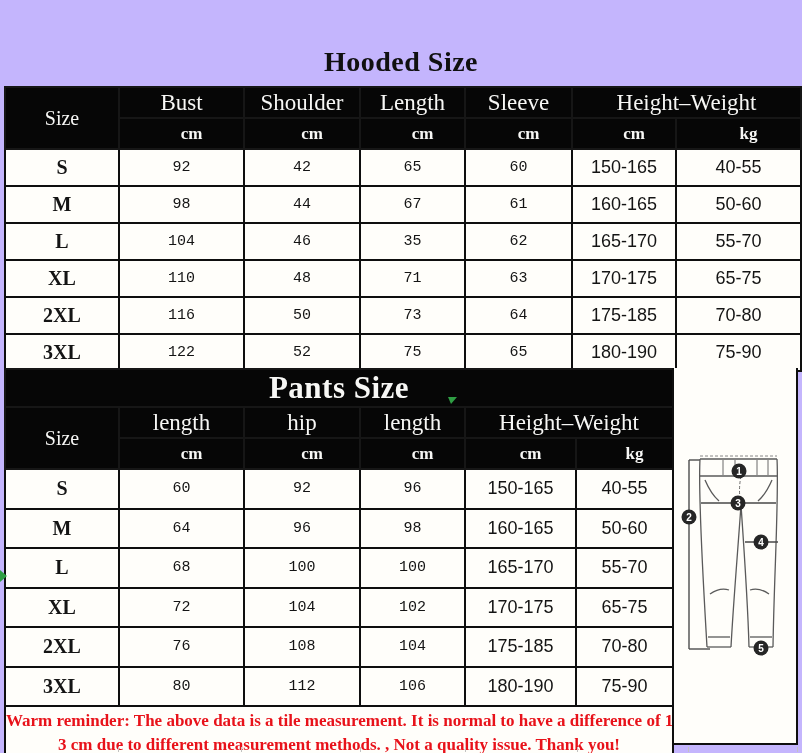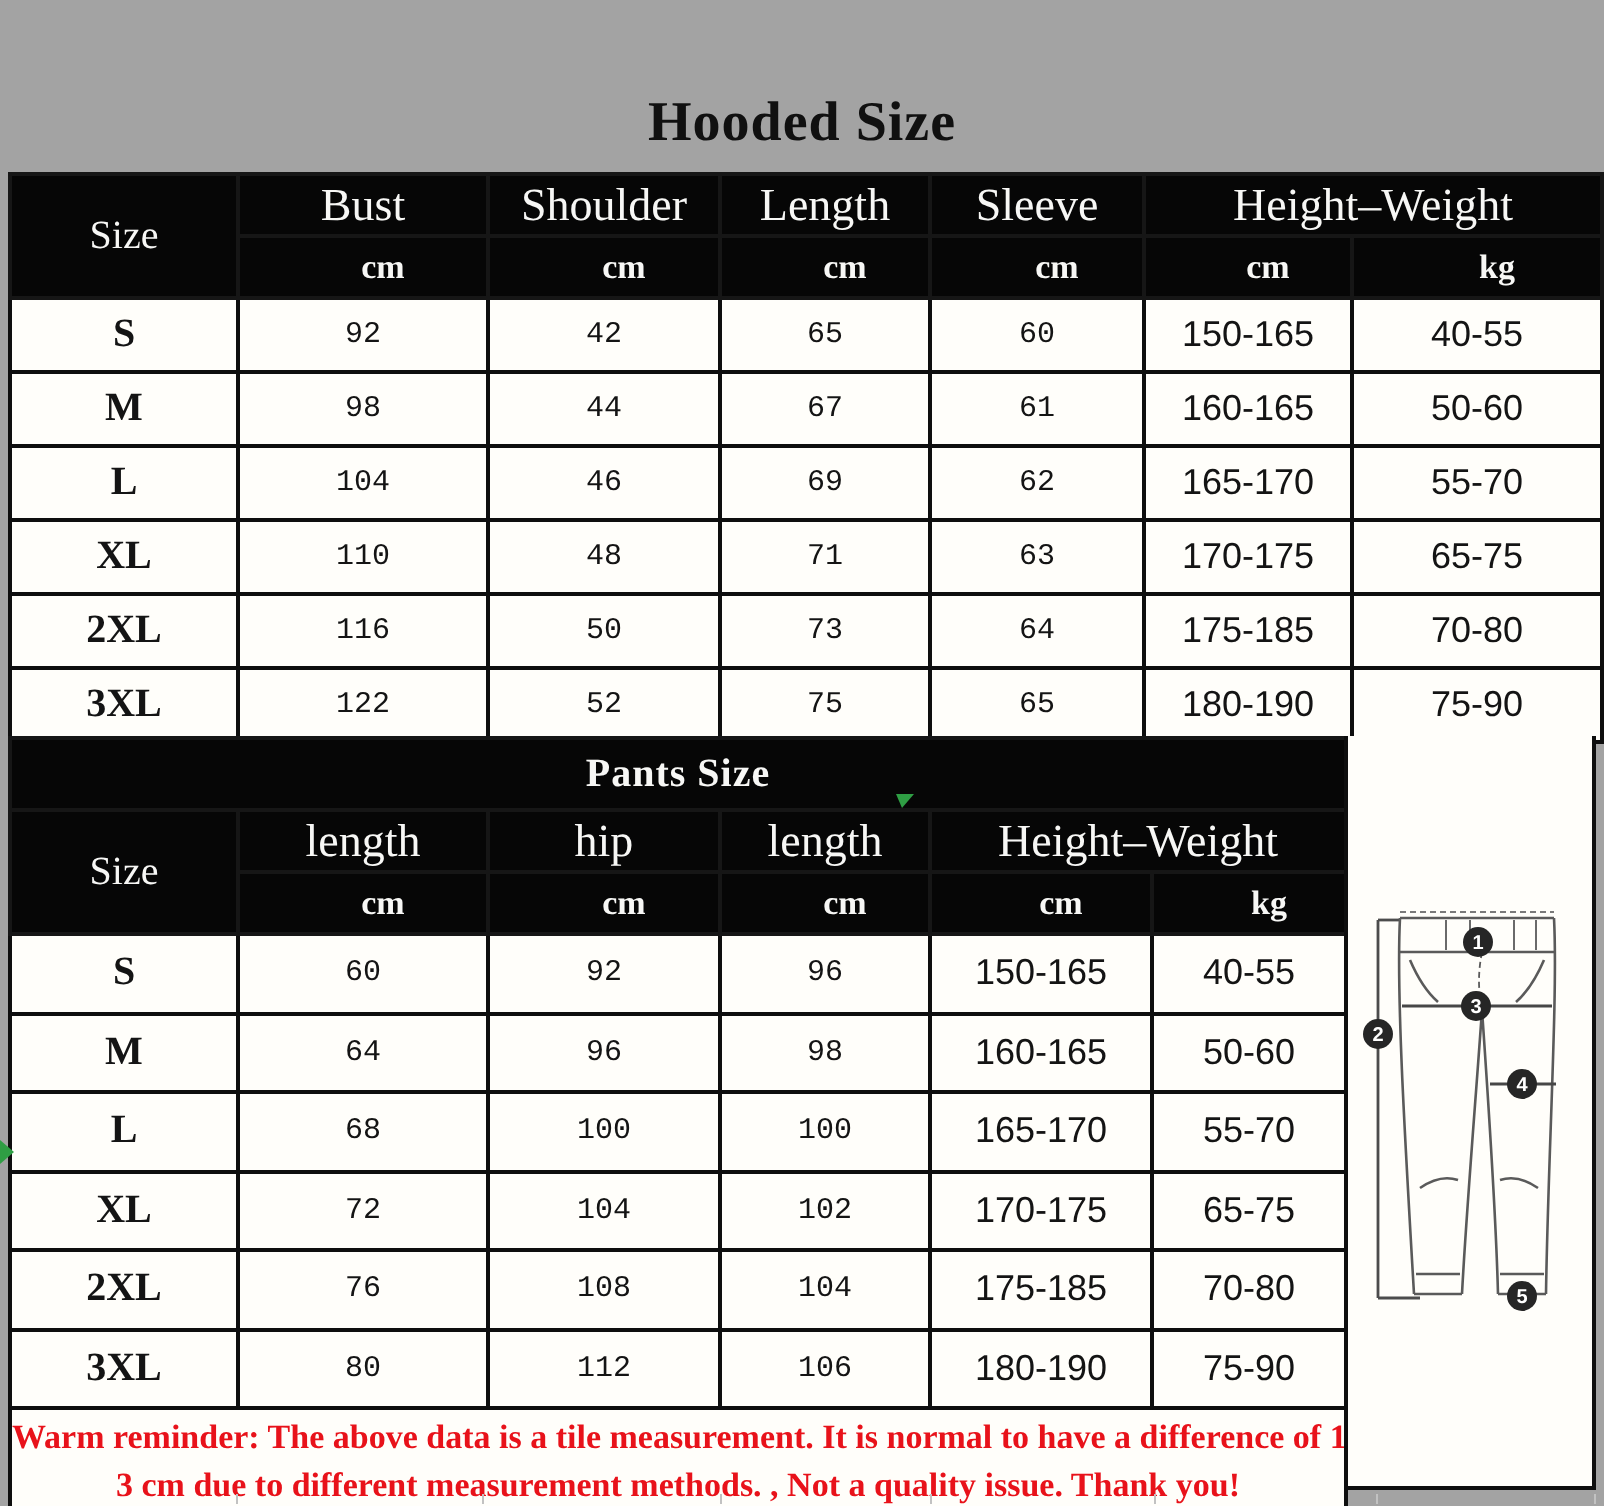--- a/index.html
+++ b/index.html
@@ -1,18 +1,18 @@
 <!DOCTYPE html>
 <html><head>
 <meta charset="utf-8">
 <style>
   html,body { margin:0; padding:0; }
   .page {
     position:relative; width:802px; height:753px;
-    background:#a3a3a3; overflow:hidden;
+    background:#c4b5fd; overflow:hidden;
     font-family:"Liberation Serif","DejaVu Serif",serif;
   }
   .section-title {
     position:absolute; text-align:center; color:#101010;
     font-weight:bold; letter-spacing:.5px;
   }
   #hooded-title { left:0; top:46px; width:802px; font-size:28px; }
   table.sheet { position:absolute; border-collapse:collapse; table-layout:fixed; }
   table.sheet td {
     border:2px solid #0e0e0e; text-align:center; vertical-align:middle;
@@ -26,21 +26,21 @@
   td.hc-label { font-weight:normal; font-size:23px;margin-top:32px; }
   td.hc-unit  { font-weight:bold; font-size:17px; }
   td.hc-size  { font-weight:normal; font-size:20px; }
   #hooded-table tbody tr { height:37px; }
   #pants-table tbody tr  { height:39.5px; }
   td.sz  { font-weight:bold; font-size:20px; }
   td.num { font-family:Liberation Mono, monospace; font-size:15px; }
   td.numbig { font-family:"Liberation Sans","DejaVu Sans",sans-serif; font-size:18px; }
   td.title-cell {
     height:34px; border-top:none; border-bottom:none;
-    font-weight:bold; font-size:20px; letter-spacing:.5px; background:#fffdf8;
+    font-weight:bold; font-size:31px; letter-spacing:.5px; background:#fffdf8;
   }
   td.warning-cell { height:52px; border:3px solid #0c0c0c; background:#fffefc; }
   .warning-line {
     font-weight:bold; font-size:17px; line-height:24px; text-align:center;
     white-space:nowrap;
   }
   #diagram-cell {
     position:absolute; left:672px; top:368px; width:122px; height:375px;
     border-left:2px solid #0e0e0e; border-right:2px solid #0e0e0e;
     border-bottom:2px solid #0e0e0e; background:#fffefa;
@@ -103,21 +103,21 @@
         <td class="num">44</td>
         <td class="num">67</td>
         <td class="num">61</td>
         <td class="numbig">160-165</td>
         <td class="numbig">50-60</td>
       </tr>
       <tr>
         <td class="sz">L</td>
         <td class="num">104</td>
         <td class="num">46</td>
-        <td class="num">69</td>
+        <td class="num">35</td>
         <td class="num">62</td>
         <td class="numbig">165-170</td>
         <td class="numbig">55-70</td>
       </tr>
       <tr>
         <td class="sz">XL</td>
         <td class="num">110</td>
         <td class="num">48</td>
         <td class="num">71</td>
         <td class="num">63</td>

